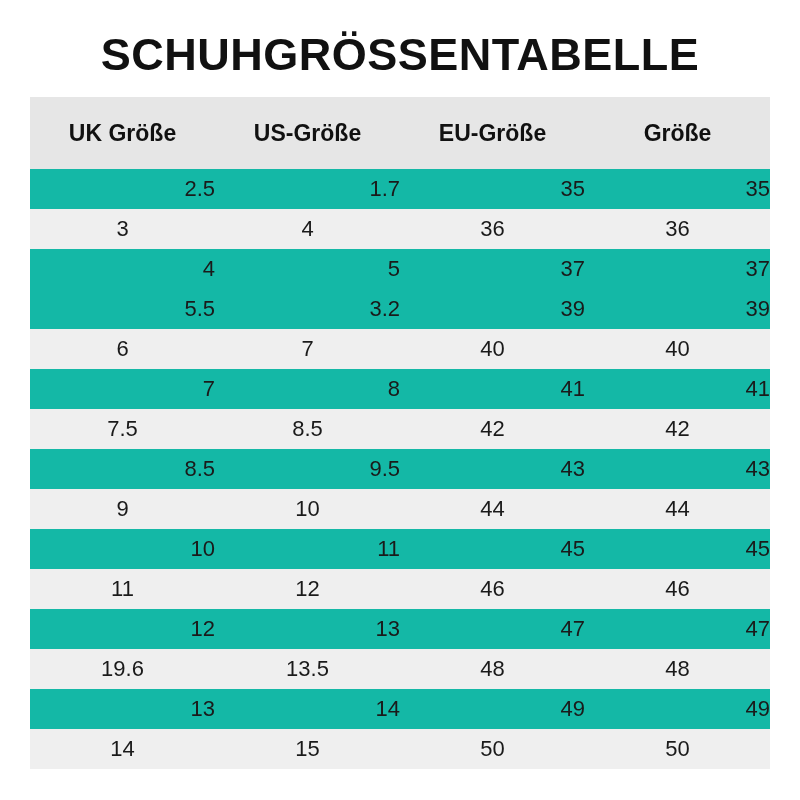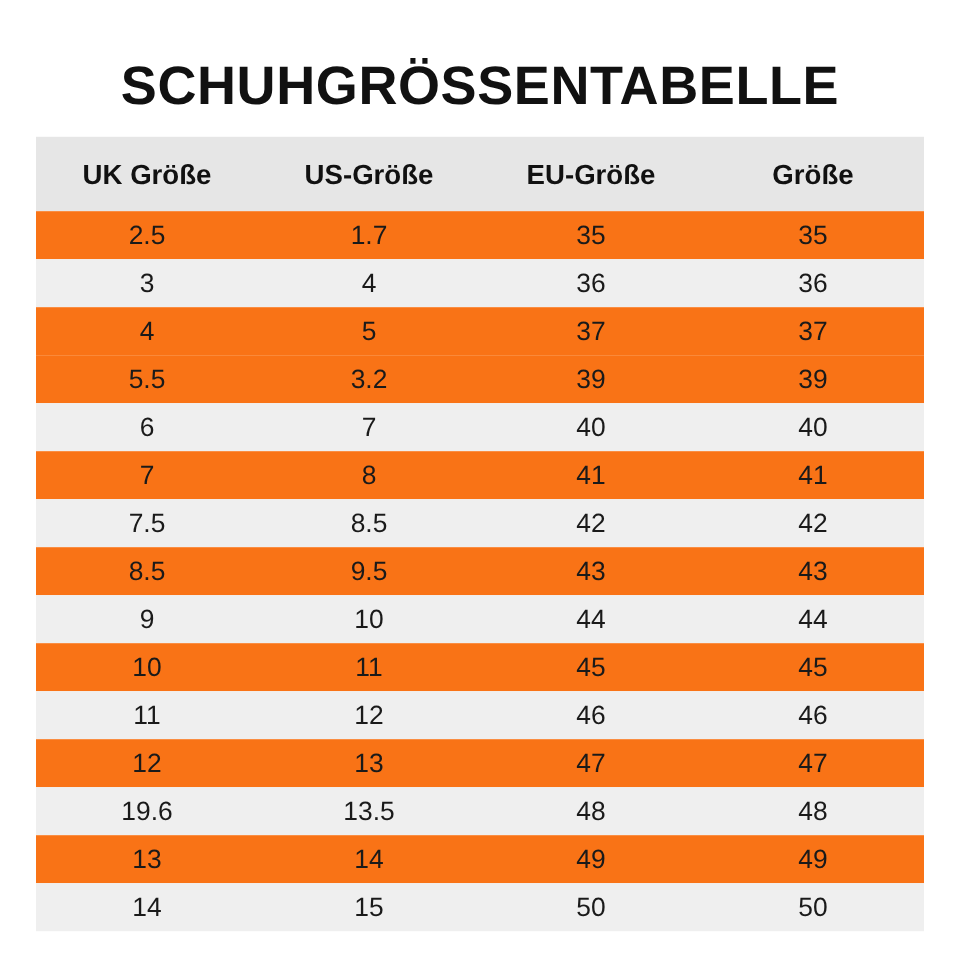--- a/index.html
+++ b/index.html
@@ -21,54 +21,55 @@
     display: flex;
     flex-direction: column;
     background: #ffffff;
   }
   .title {
     text-align: center;
     font-size: 45px;
     font-weight: bold;
     letter-spacing: 0.5px;
     color: #111111;
-    margin: 49px 0 20px 0;
+    margin: 32px 0 20px 0;
     line-height: 1;
     white-space: nowrap;
   }
   .table-wrap {
     width: 740px;
     margin: 0 auto;
   }
   table.size-table {
     width: 100%;
     border-collapse: collapse;
     table-layout: fixed;
   }
   table.size-table thead th {
     background: #e6e6e6;
     font-size: 23px;
     font-weight: bold;
     color: #111111;
-    height: 62px;
+    height: 48px;
     text-align: center;
     vertical-align: middle;
-    padding: 0;
+    padding: 12px;
   }
   table.size-table tbody td {
     font-size: 22px;
     color: #1a1a1a;
     height: 40px;
     text-align: center;
     vertical-align: middle;
     padding: 0;
     font-weight: normal;
   }
   table.size-table tbody tr.odd td {
-    background: #f97316;
+    background: #14b8a6;
+    text-align: right;
   }
   table.size-table tbody tr.even td {
     background: #efefef;
   }
 </style>
 </head>
 <body>
 
 <div class="page">
 

